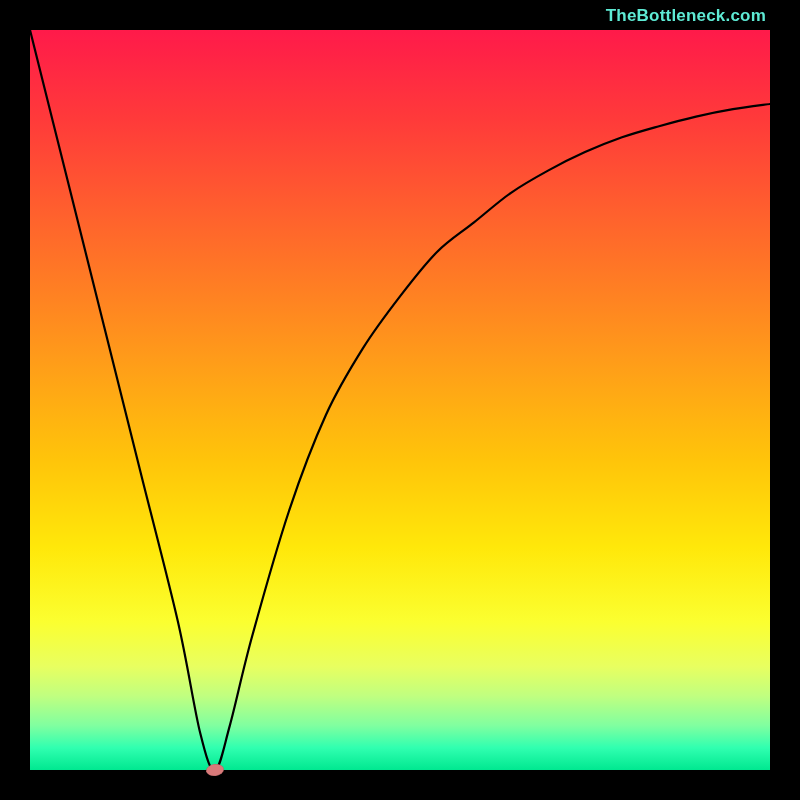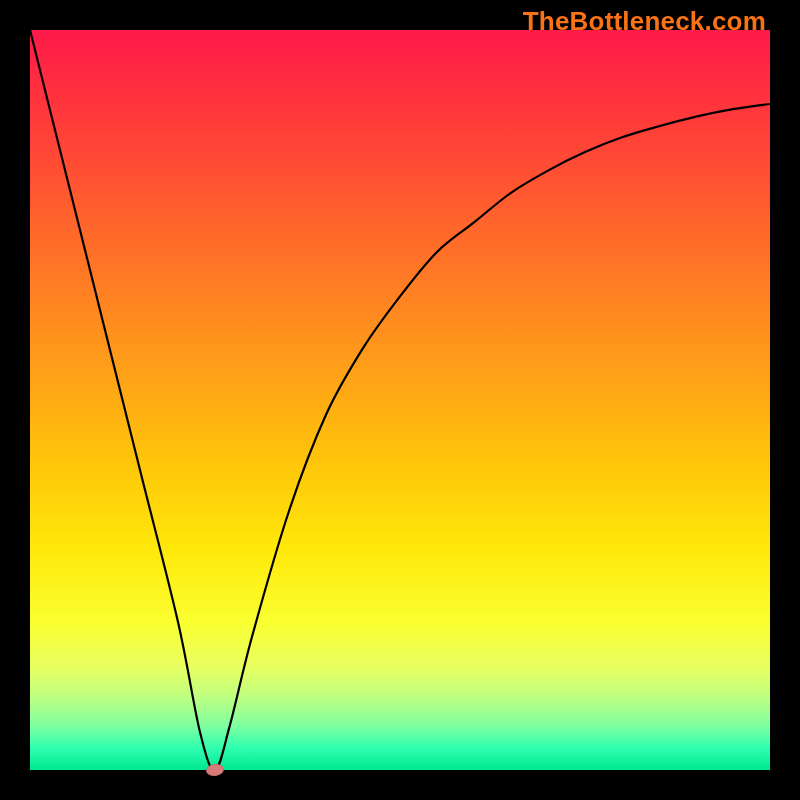--- a/index.html
+++ b/index.html
@@ -29,23 +29,23 @@
       #80ffa0 94%,
       #30ffb0 97%,
       #00e890 100%
     );
   }
   .watermark {
     position: absolute;
     top: 6px;
     right: 34px;
     font-family: Arial, Helvetica, sans-serif;
-    font-size: 26px;
+    font-size: 17px;
     font-weight: 600;
-    color: #f97316;
+    color: #5eead4;
     letter-spacing: 0.2px;
   }
   svg.curve {
     position: absolute;
     left: 0;
     top: 0;
     width: 740px;
     height: 740px;
   }
   .marker {

